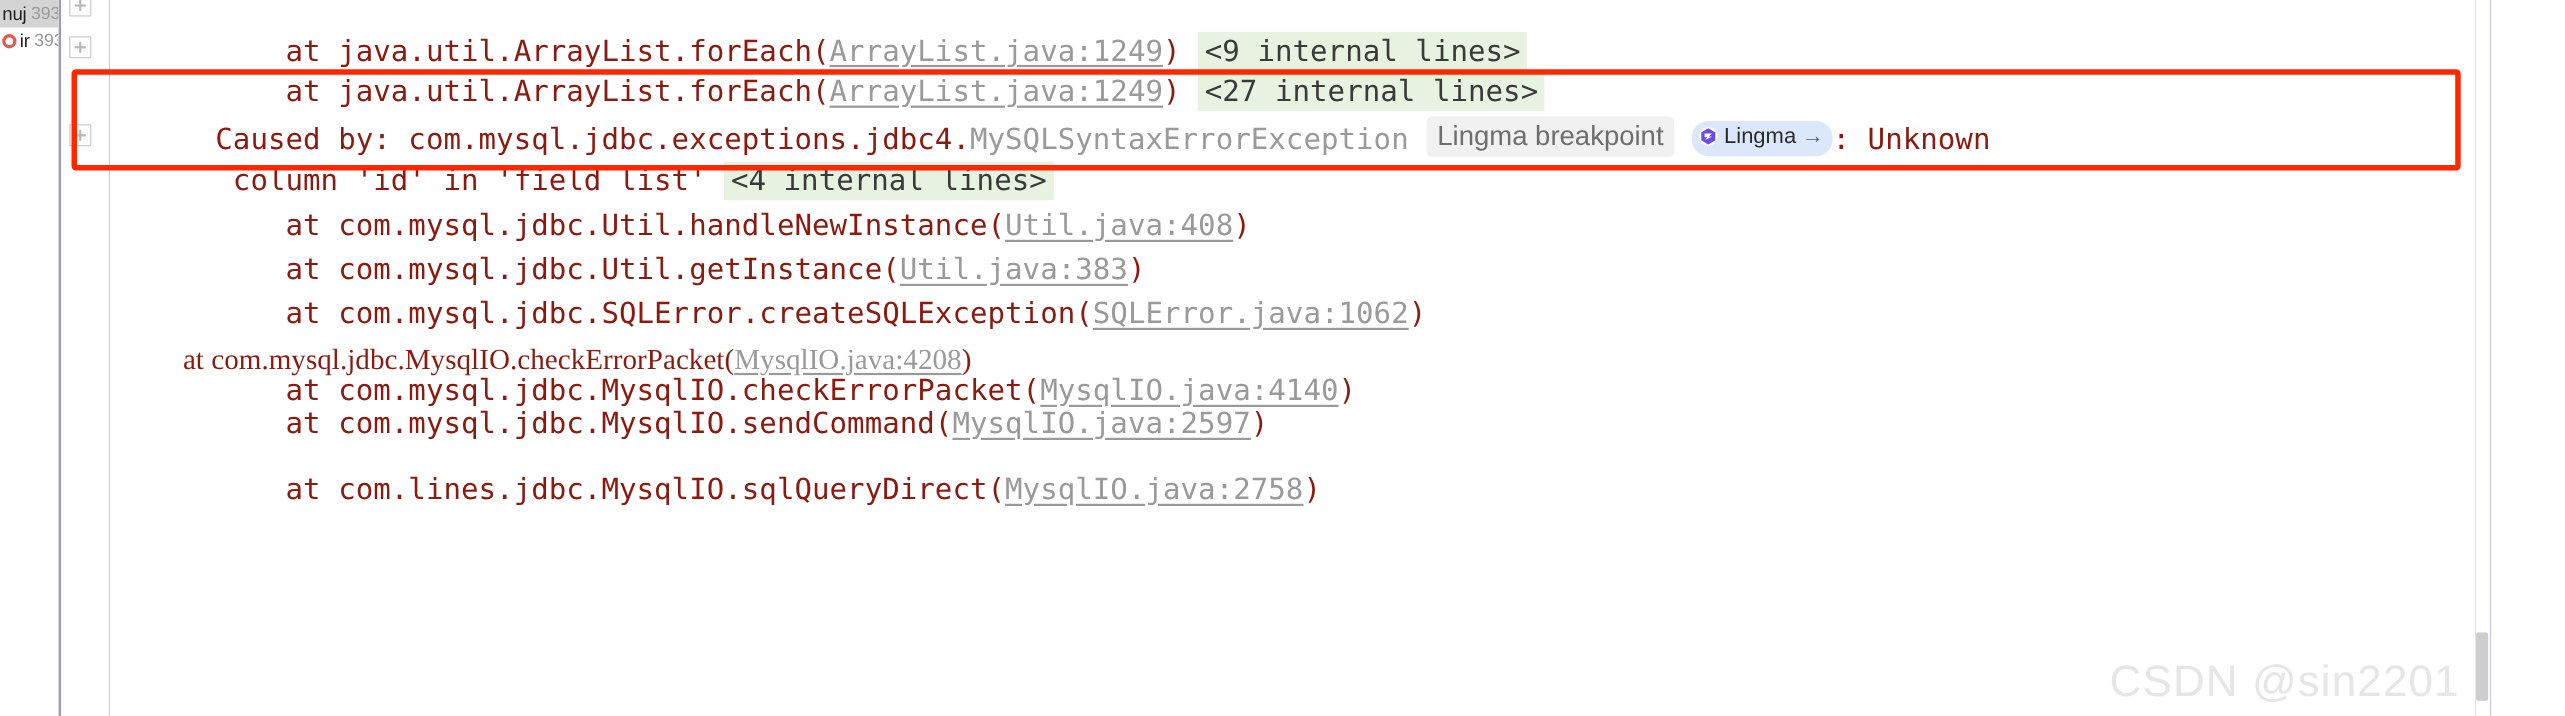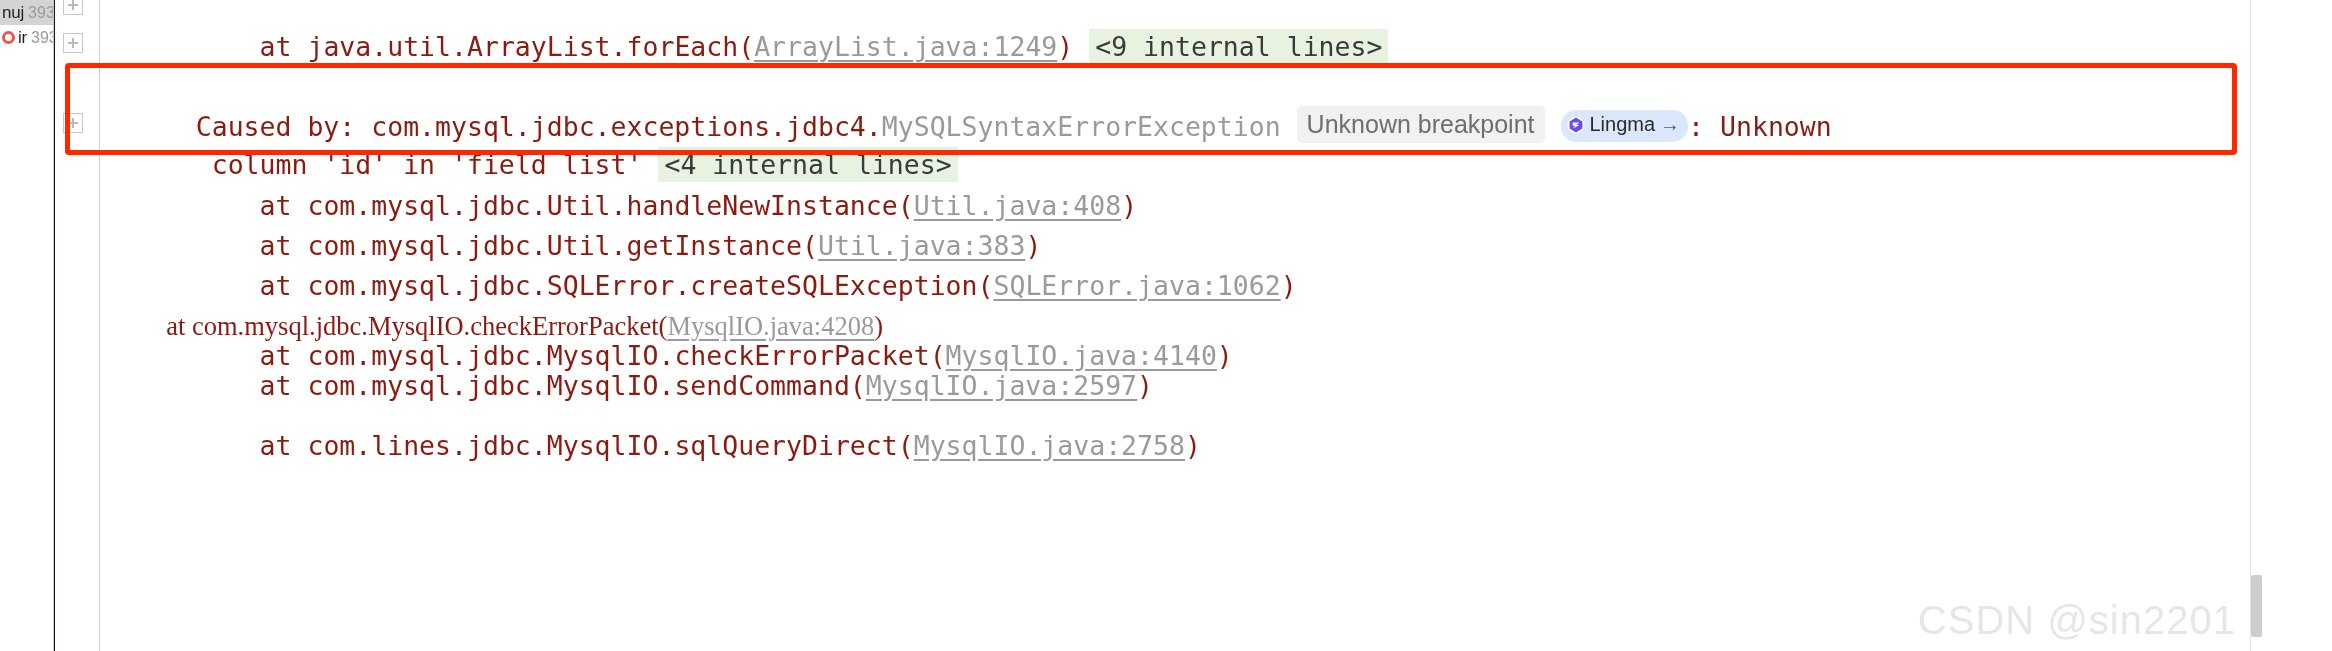--- a/index.html
+++ b/index.html
@@ -11,21 +11,21 @@
     width: 2332px;
     height: 651px;
     overflow: hidden;
     font-family: "Liberation Sans", sans-serif;
   }
 
   #app {
     position: relative;
     width: 2264px;
     height: 651px;
-    background: #0f172a;
+    background: #4c1d95;
     overflow: hidden;
   }
 
   
   .sidebar {
     position: absolute;
     left: 0;
     top: 0;
     width: 54px;
     height: 651px;
@@ -246,23 +246,26 @@
     <div class="expander" style="top:33px;"></div>
     <div class="expander" style="top:113px;"></div>
   </div>
 
   <div class="console">
 
     <div class="line" style="top:-13px;">
       <span>    </span><span class="stack">at java.util.ArrayList.forEach(</span><span class="link">ArrayList.java:1249</span><span class="paren">)</span> <span class="folded">&lt;9 internal lines&gt;</span>
     </div>
 
+    <div class="line" style="top:24px;">
+      <span>    </span><span class="stack">at java.util.ArrayList.forEach(</span><span class="link">ArrayList.java:1249</span><span class="paren">)</span> <span class="folded">&lt;27 internal lines&gt;</span>
+    </div>
 
     <div class="line" style="top:66px;">
-      <span class="stack">Caused by: com.mysql.jdbc.exceptions.jdbc4.</span><span class="exc-type">MySQLSyntaxErrorException</span> <span class="chip-breakpoint">Unknown breakpoint</span> <span class="chip-lingma"><span class="lingma-glyph"><svg width="18" height="18" viewBox="0 0 18 18">
+      <span class="stack">Caused by: com.mysql.jdbc.exceptions.jdbc4.</span><span class="exc-type">MySQLSyntaxErrorException</span> <span class="chip-breakpoint">Lingma breakpoint</span> <span class="chip-lingma"><span class="lingma-glyph"><svg width="18" height="18" viewBox="0 0 18 18">
               <circle cx="9" cy="9" r="8.5" fill="#ffffff"></circle>
               <path d="M9 1.6 L15.4 5.4 L15.4 12.6 L9 16.4 L2.6 12.6 L2.6 5.4 Z" fill="#6b4bf0"></path>
               <path d="M5.6 6.4 L12.4 6.4 L9.4 9.1 L12.4 9.1 L6.0 12.6 L8.2 9.7 L5.6 9.7 Z" fill="#ffffff"></path>
             </svg></span><span>Lingma</span><span class="lingma-arrow">→</span></span><span class="stack">: </span><span class="stack">Unknown</span>
     </div>
 
     <div class="line" style="top:105px;">
       <span class="stack"> column 'id' in 'field list'</span> <span class="folded">&lt;4 internal lines&gt;</span>
     </div>
 

